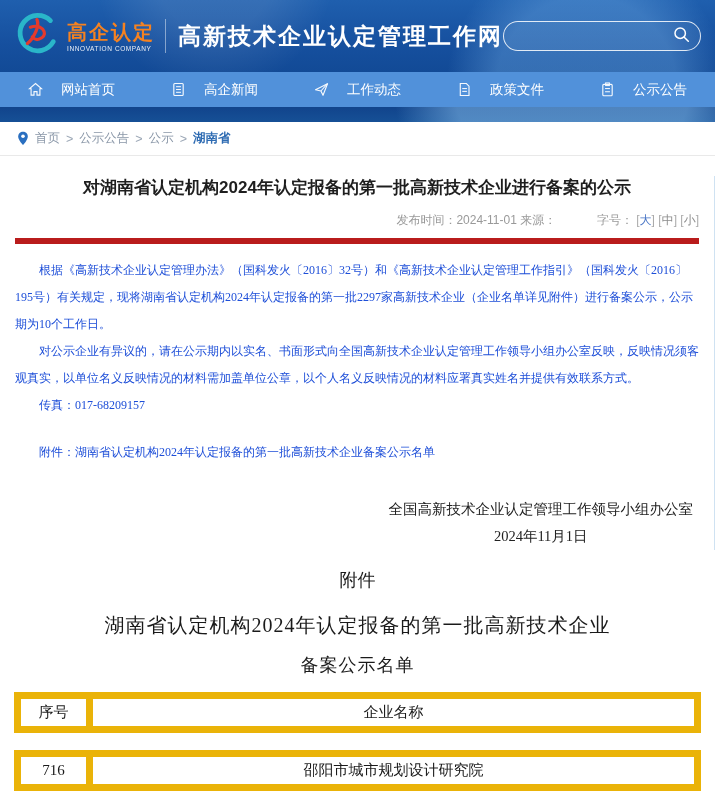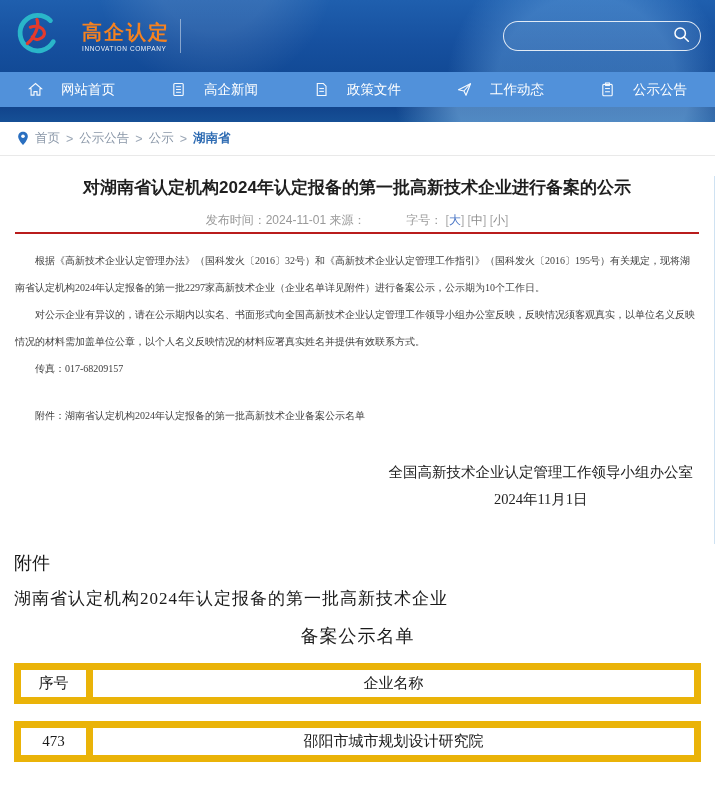--- a/index.html
+++ b/index.html
@@ -9,21 +9,21 @@
   .shell { width:715px; }
 
   
   .topbar {
     height:72px; display:flex; align-items:center; padding:0 14px;
     background:
       radial-gradient(circle at 82% 120%, rgba(120,180,235,.35) 0 90px, rgba(120,180,235,0) 140px),
       radial-gradient(circle at 30% -40%, rgba(255,255,255,.10) 0 60px, rgba(255,255,255,0) 120px),
       linear-gradient(180deg,#1f5fae 0%, #16509f 60%, #124a96 100%);
   }
-  .logo-area { display:flex; align-items:center; gap:22px; cursor:pointer; }
+  .logo-area { display:flex; align-items:center; gap:7px; cursor:pointer; }
   .brand-cn { color:#f58220; font-size:20px; font-weight:bold; letter-spacing:2px; line-height:22px; }
   .brand-en { color:#e8eef7; font-size:6.5px; letter-spacing:.6px; margin-top:2px; }
   .v-divider { width:1px; height:34px; background:rgba(255,255,255,.45); margin:0 12px 0 10px; }
   .site-title { color:#ffffff; font-size:23px; font-weight:bold; letter-spacing:2px; white-space:nowrap; }
   .search-pill {
     margin-left:auto; width:198px; height:30px; border:1px solid rgba(255,255,255,.85);
     border-radius:16px; display:flex; align-items:center; justify-content:flex-end;
     padding:0 10px; background:rgba(255,255,255,.04); cursor:text;
   }
 
@@ -45,38 +45,38 @@
   .crumbs { height:34px; display:flex; align-items:center; gap:6px; padding:0 17px;
             font-size:12.5px; color:#8a97a8; border-bottom:1px solid #e9e9e9; }
   .crumbs a { color:#8a97a8; text-decoration:none; cursor:pointer; }
   .crumbs a.active { color:#2f6cb3; font-weight:bold; }
   .crumb-sep { color:#9aa6b5; }
 
   
   .article { padding:0 15px 0 15px; border-right:1px solid #cfe2f2; min-height:368px; }
   .art-title { text-align:center; font-size:17px; font-weight:bold; color:#1e1e1e;
                margin:20px 30px 0 30px; line-height:24px; }
-  .art-meta { text-align:center; font-size:12px; color:#999; margin-top:12px;
-              padding-bottom:3px; border-bottom:2px solid #b91c1c; }
+  .art-meta { text-align:right; font-size:12px; color:#999; margin-top:12px;
+              padding-bottom:9px; border-bottom:6px solid #b91c1c; }
   .art-meta .gap { display:inline-block; width:34px; }
   .fs-btn { cursor:pointer; color:#8b8b8b; }
   .fs-btn::before { content:"["; color:#aaa; }
   .fs-btn::after  { content:"]"; color:#aaa; }
   .fs-btn.big { color:#4a76c6; }
   .serif, .art-body p, .attach-sec { font-family:"Liberation Serif","DejaVu Serif",serif; }
   .art-body { margin-top:13px; }
-  .art-body p { font-size:10px; line-height:27px; color:#404040; text-indent:2em; }
+  .art-body p { font-size:12px; line-height:27px; color:#1d4ed8; text-indent:2em; }
   .sign-block { width:fit-content; margin:30px 6px 0 auto; text-align:center;
                 font-family:"Liberation Serif","DejaVu Serif",serif;
                 font-size:14.5px; line-height:27px; color:#222; }
 
   
   .attach-sec { padding:0 14px; color:#1a1a1a; }
-  .attach-label { font-size:18px; margin-top:7px; }
-  .attach-t1 { font-size:17px; margin-top:12px; letter-spacing:1px; }
+  .attach-label { font-size:18px; margin-top:18px;text-align:center; }
+  .attach-t1 { text-align:center; font-size:20px; margin-top:20px; letter-spacing:1px; }
   .attach-t2 { text-align:center; font-size:18px; margin-top:14px; letter-spacing:1px; }
   table.list { width:100%; border-collapse:collapse; font-family:"Liberation Serif","DejaVu Serif",serif;
                font-size:15px; color:#1a1a1a; }
   table.list td { border:7px solid #eab308; text-align:center; height:34px; }
   table.list td.idx { width:72px; }
   .head-table { margin-top:15px; border-bottom:2px solid #222; }
   .data-table { margin-top:17px; }
 </style>
 </head>
 <body>
@@ -92,20 +92,21 @@
             <path d="M24 9 q2 5 -1 12 q-4 9 -9 13" fill="none" stroke="#e43a2c" stroke-width="3.4" stroke-linecap="round"></path>
             <path d="M17 17 q8 -3 13 2 q4 5 -1 9 q-6 4 -10 -1" fill="none" stroke="#e43a2c" stroke-width="3.2" stroke-linecap="round"></path>
           </svg>
         </span>
         <span>
           <div class="brand-cn">高企认定</div>
           <div class="brand-en">INNOVATION COMPANY</div>
         </span>
       </div>
       <div class="v-divider"></div>
+      <h1 class="site-title">高新技术企业认定管理工作网</h1>
       <div class="search-pill">
         <span>
           <svg width="17" height="17" viewBox="0 0 17 17">
             <circle cx="7.2" cy="7.2" r="5.2" fill="none" stroke="#ffffff" stroke-width="1.5"></circle>
             <line x1="11.2" y1="11.2" x2="15.3" y2="15.3" stroke="#ffffff" stroke-width="1.5" stroke-linecap="round"></line>
           </svg>
         </span>
       </div>
     </header>
 
@@ -120,32 +121,32 @@
         <svg class="nav-ico" viewBox="0 0 16 16">
           <rect x="3" y="1.6" width="10" height="12.8" rx="1" fill="none" stroke="#fff" stroke-width="1.2"></rect>
           <line x1="5.4" y1="5" x2="10.6" y2="5" stroke="#fff" stroke-width="1.1"></line>
           <line x1="5.4" y1="8" x2="10.6" y2="8" stroke="#fff" stroke-width="1.1"></line>
           <line x1="5.4" y1="11" x2="10.6" y2="11" stroke="#fff" stroke-width="1.1"></line>
         </svg>
         <span>高企新闻</span>
       </a>
       <a class="nav-item">
         <svg class="nav-ico" viewBox="0 0 16 16">
+          <path d="M1.6 8.3 L14.4 1.8 L9.6 14.2 L7.4 9.6 Z" fill="none" stroke="#fff" stroke-width="1.2" stroke-linejoin="round"></path>
+          <line x1="7.4" y1="9.6" x2="14.4" y2="1.8" stroke="#fff" stroke-width="1.1"></line>
+        </svg>
+        <span>工作动态</span>
+      </a>
+      <a class="nav-item">
+        <svg class="nav-ico" viewBox="0 0 16 16">
           <path d="M3.5 1.6 H10 L12.8 4.4 V14.4 H3.5 Z" fill="none" stroke="#fff" stroke-width="1.2"></path>
           <line x1="5.6" y1="7" x2="10.6" y2="7" stroke="#fff" stroke-width="1.1"></line>
           <line x1="5.6" y1="10" x2="10.6" y2="10" stroke="#fff" stroke-width="1.1"></line>
         </svg>
         <span>政策文件</span>
-      </a>
-      <a class="nav-item">
-        <svg class="nav-ico" viewBox="0 0 16 16">
-          <path d="M1.6 8.3 L14.4 1.8 L9.6 14.2 L7.4 9.6 Z" fill="none" stroke="#fff" stroke-width="1.2" stroke-linejoin="round"></path>
-          <line x1="7.4" y1="9.6" x2="14.4" y2="1.8" stroke="#fff" stroke-width="1.1"></line>
-        </svg>
-        <span>工作动态</span>
       </a>
       <a class="nav-item">
         <svg class="nav-ico" viewBox="0 0 16 16">
           <rect x="3" y="2.6" width="10" height="12" rx="1" fill="none" stroke="#fff" stroke-width="1.2"></rect>
           <rect x="6" y="1" width="4" height="2.8" fill="none" stroke="#fff" stroke-width="1.1"></rect>
           <line x1="5.4" y1="7" x2="10.6" y2="7" stroke="#fff" stroke-width="1.1"></line>
           <line x1="5.4" y1="10.4" x2="10.6" y2="10.4" stroke="#fff" stroke-width="1.1"></line>
         </svg>
         <span>公示公告</span>
       </a>
@@ -201,21 +202,21 @@
           <tr>
             <td class="idx">序号</td>
             <td>企业名称</td>
           </tr>
         </tbody>
       </table>
 
       <table class="list data-table">
         <tbody>
           <tr>
-            <td class="idx">473</td>
+            <td class="idx">716</td>
             <td>邵阳市城市规划设计研究院</td>
           </tr>
 
         </tbody>
       </table>
     </section>
 
   </div>
 </div>
 

